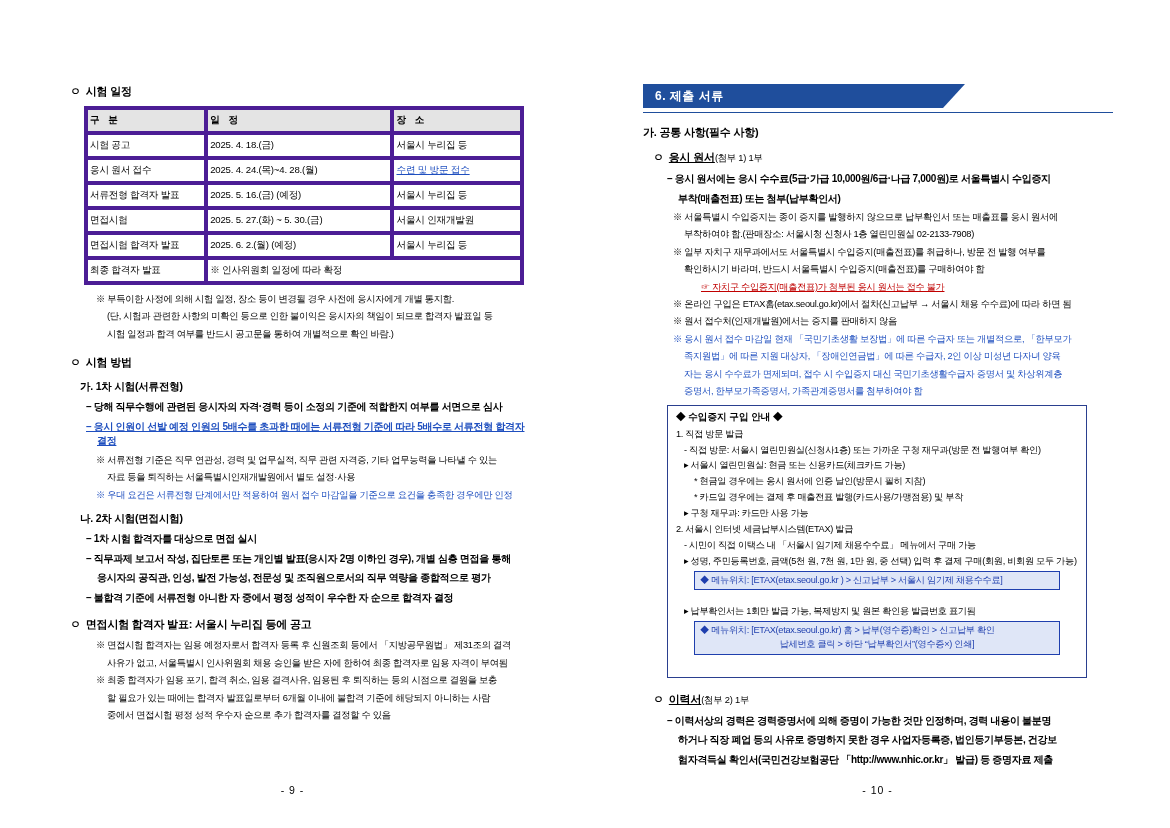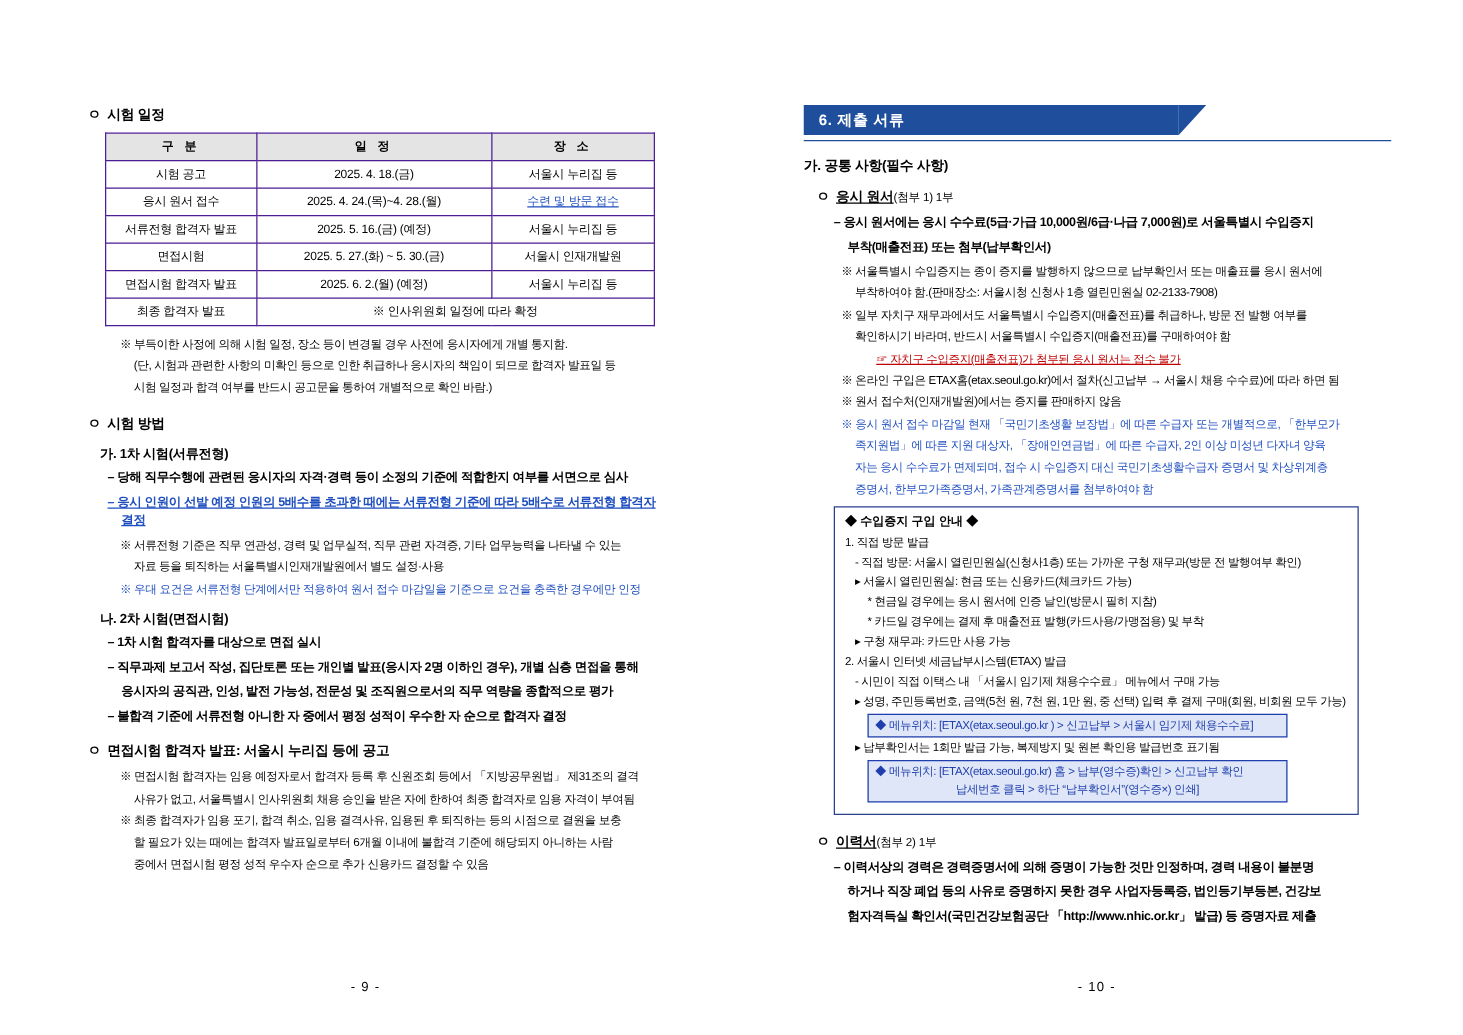--- a/index.html
+++ b/index.html
@@ -80,22 +80,22 @@
   .u { text-decoration: underline; }
 
   
   table.schedule {
     border-collapse: collapse;
     width: 440px;
     margin: 2px 0 8px 14px;
     font-size: 9.6px;
   }
   table.schedule th, table.schedule td {
-    border: 1px solid #4c1d95;
-    text-align: center;
+    border: 4px solid #4c1d95;
+    text-align: left;
     padding: 4px 2px;
     letter-spacing: -0.2px;
   }
   table.schedule thead th {
     background: #e4e4e4;
     font-weight: bold;
     letter-spacing: 3px;
   }
   table.schedule td.c0 { width: 120px; }
   table.schedule td.c1 { width: 190px; }
@@ -163,27 +163,27 @@
   }
   .guidebox .g3 {
     font-size: 9.2px;
     margin: 0 0 3px 18px;
     line-height: 1.4;
     letter-spacing: -0.3px;
   }
   .hl-box {
     background: #dfe6f7;
     border: 1px solid #1f3fae;
-    margin: 3px 0 2px 18px;
+    margin: 3px 0 15px 18px;
     padding: 2px 5px;
     font-size: 9.2px;
     color: #1f3fae;
     line-height: 1.5;
     letter-spacing: -0.3px;
-    width: 336px;
+    width: 366px;
     box-sizing: border-box;
   }
   .hl-box .ctr { display: block; text-align: center; }
   .note-red {
     font-size: 9.2px;
     color: #c00000;
     margin: 2px 0 4px 58px;
     letter-spacing: -0.3px;
   }
   .note-red .u { text-decoration: underline; }
@@ -234,21 +234,21 @@
           <td class="c2">서울시 누리집 등</td>
         </tr>
         <tr>
           <td class="c0">최종 합격자 발표</td>
           <td class="c1" colspan="2">※ 인사위원회 일정에 따라 확정</td>
         </tr>
       </tbody>
     </table>
 
     <p class="star">※ 부득이한 사정에 의해 시험 일정, 장소 등이 변경될 경우 사전에 응시자에게 개별 통지함.</p>
-    <p class="plain">(단, 시험과 관련한 사항의 미확인 등으로 인한 취급하나 응시자의 책임이 되므로 합격자 발표일 등</p>
+    <p class="plain">(단, 시험과 관련한 사항의 미확인 등으로 인한 불이익은 응시자의 책임이 되므로 합격자 발표일 등</p>
     <p class="plain">시험 일정과 합격 여부를 반드시 공고문을 통하여 개별적으로 확인 바람.)</p>
 
     <div class="lvl0" style="margin-top:14px;">
       <span class="marker">ㅇ</span><span>시험 방법</span>
     </div>
 
     <div class="lvl1">가. 1차 시험(서류전형)</div>
     <p class="dash">– 당해 직무수행에 관련된 응시자의 자격·경력 등이 소정의 기준에 적합한지 여부를 서면으로 심사</p>
     <p class="dash blue u">– 응시 인원이 선발 예정 인원의 5배수를 초과한 때에는 서류전형 기준에 따라 5배수로 서류전형 합격자 결정</p>
     <p class="star">※ 서류전형 기준은 직무 연관성, 경력 및 업무실적, 직무 관련 자격증, 기타 업무능력을 나타낼 수 있는</p>
@@ -261,21 +261,21 @@
     <p class="dash" style="text-indent:0; padding-left:11px;">응시자의 공직관, 인성, 발전 가능성, 전문성 및 조직원으로서의 직무 역량을 종합적으로 평가</p>
     <p class="dash">– 불합격 기준에 서류전형 아니한 자 중에서 평정 성적이 우수한 자 순으로 합격자 결정</p>
 
     <div class="lvl0" style="margin-top:12px;">
       <span class="marker">ㅇ</span><span>면접시험 합격자 발표: 서울시 누리집 등에 공고</span>
     </div>
     <p class="star">※ 면접시험 합격자는 임용 예정자로서 합격자 등록 후 신원조회 등에서 「지방공무원법」 제31조의 결격</p>
     <p class="plain">사유가 없고, 서울특별시 인사위원회 채용 승인을 받은 자에 한하여 최종 합격자로 임용 자격이 부여됨</p>
     <p class="star">※ 최종 합격자가 임용 포기, 합격 취소, 임용 결격사유, 임용된 후 퇴직하는 등의 시점으로 결원을 보충</p>
     <p class="plain">할 필요가 있는 때에는 합격자 발표일로부터 6개월 이내에 불합격 기준에 해당되지 아니하는 사람</p>
-    <p class="plain">중에서 면접시험 평정 성적 우수자 순으로 추가 신용카드 결정할 수 있음</p>
+    <p class="plain">중에서 면접시험 평정 성적 우수자 순으로 추가 합격자를 결정할 수 있음</p>
 
     <div class="footer">- 9 -</div>
   </div>
 
   <div class="page page-right">
 
     <div class="section-banner">
       <div class="bar"></div>
       <div class="tail"></div>
       <div class="title">6. 제출 서류</div>

